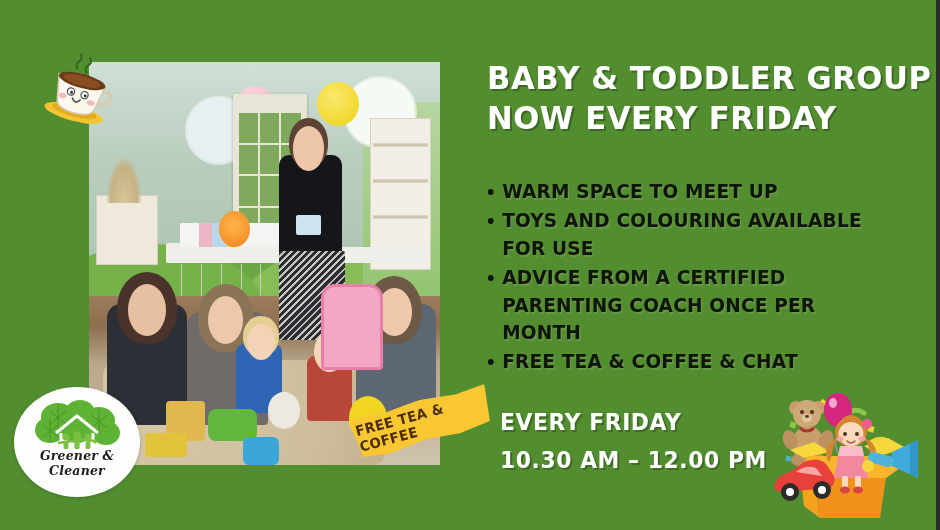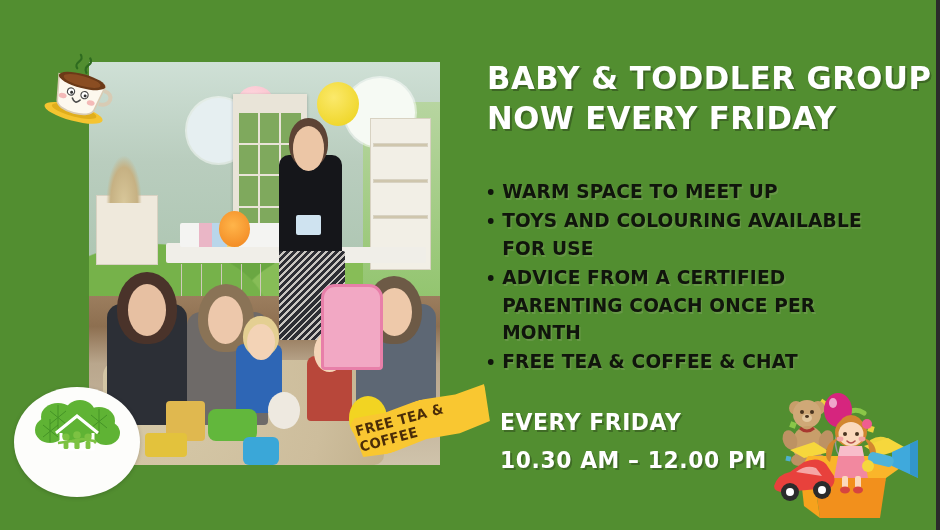--- a/index.html
+++ b/index.html
@@ -336,20 +336,21 @@
       <g fill="#7CC242">
         <circle cx="52" cy="40" r="3.6"></circle>
           <rect x="49.6" y="44" width="4.8" height="8" rx="1.6"></rect>
         <circle cx="63" cy="38" r="3.8"></circle>
           <rect x="60.4" y="42" width="5.2" height="10" rx="1.6"></rect>
         <circle cx="74" cy="40" r="3.6"></circle>
           <rect x="71.6" y="44" width="4.8" height="8" rx="1.6"></rect>
         <path d="M44 46 L58 44 L68 42 L80 44 L82 46" stroke="#7CC242" stroke-width="2.6" fill="none"></path>
       </g>
     </svg>
+    <div class="logo-text">Greener &amp; Cleaner</div>
   </div>
 
   <div class="tea-badge">
     <div class="tea-banner"></div>
     <div class="tea-banner-text">FREE TEA &amp; COFFEE</div>
   </div>
   <svg class="tea-cup" viewBox="0 0 78 70">
     <g fill="none" stroke="#2e6b1f" stroke-width="2.2" stroke-linecap="round">
       <path d="M30 16 C24 10, 36 8, 30 2"></path>
       <path d="M40 18 C34 11, 46 9, 40 3"></path>

